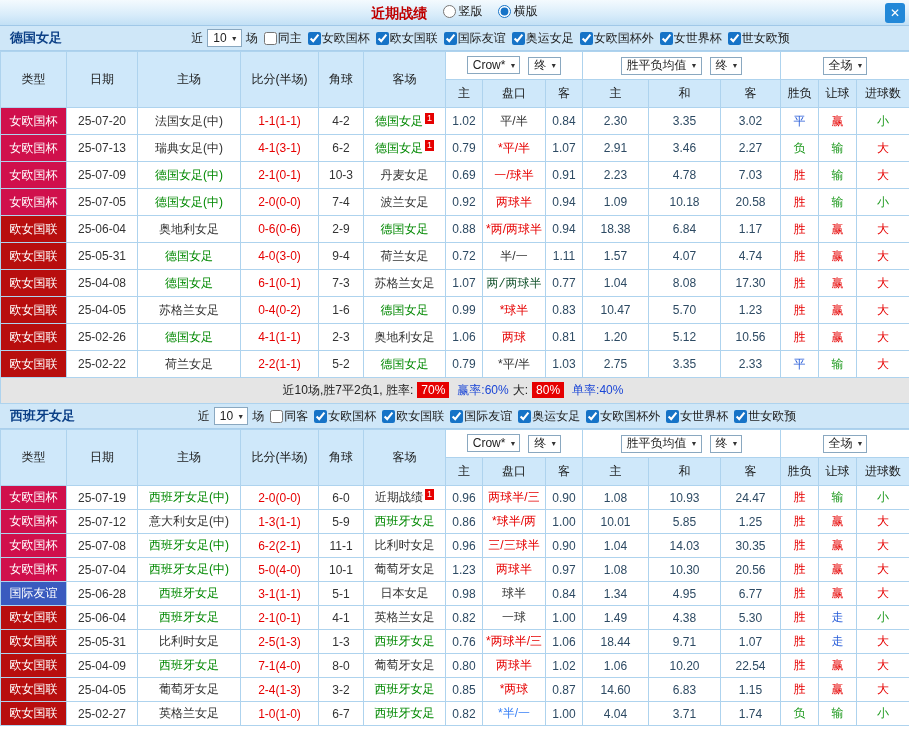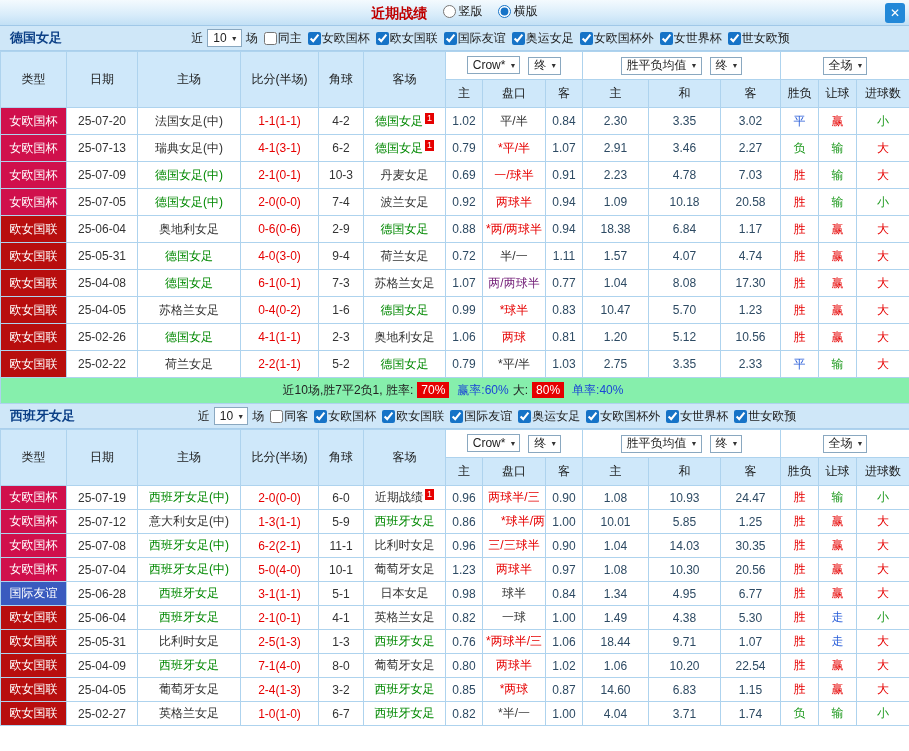--- a/index.html
+++ b/index.html
@@ -26,21 +26,21 @@
   .grid thead th{background:#cfe8fa;font-weight:normal;color:#1a1a1a;}
   .grid thead tr.selects-row th.sel-cell{background:#fff;height:28px;}
   .grid thead tr.sub-row th{height:28px;}
   .s0 tbody td{height:27px;}
   .s1 tbody td{height:24px;}
   td.type-cell{color:#fff;}
   td.score{color:#e60000;}
   td.odds{color:#2d4a63;}
   .mark1{display:inline-block;position:relative;top:-4px;background:#e60000;color:#fff;font-size:9px;
        line-height:11px;padding:0 2px;margin-left:2px;}
-  tfoot td.summary{height:26px;background:#86efac;color:#222;}
+  tfoot td.summary{height:26px;background:#e5e5e5;color:#222;}
   .summary .badge{background:#e60000;color:#fff;padding:1px 4px;margin:0 4px;}
   .summary .blue{color:#1b46d6;margin:0 4px;}
 </style>
 </head>
 <body>
 
 <div class="titlebar">
   <div class="titlebar-center">
     <span class="title">近期战绩</span>
     <label class="radio-opt">
@@ -263,21 +263,21 @@
             <td style="color: rgb(230, 0, 0);">大</td>
           </tr>
           <tr>
             <td class="type-cell" style="background: rgb(184, 14, 14);">欧女国联</td>
             <td>25-04-08</td>
             <td style="color: rgb(0, 136, 0);">德国女足</td>
             <td class="score">6-1(0-1)</td>
             <td>7-3</td>
             <td style="color: rgb(51, 51, 51);"><span>苏格兰女足</span></td>
             <td class="odds">1.07</td>
-            <td style="color: #701a75;">两/两球半</td>
+            <td style="color: #14532d; font-family: Liberation Mono, monospace;">两/两球半</td>
             <td class="odds">0.77</td>
             <td class="odds">1.04</td>
             <td class="odds">8.08</td>
             <td class="odds">17.30</td>
             <td style="color: rgb(230, 0, 0);">胜</td>
             <td style="color: rgb(230, 0, 0);">赢</td>
             <td style="color: rgb(230, 0, 0);">大</td>
           </tr>
           <tr>
             <td class="type-cell" style="background: rgb(184, 14, 14);">欧女国联</td>
@@ -458,21 +458,21 @@
             <td style="color: rgb(31, 154, 31);">小</td>
           </tr>
           <tr>
             <td class="type-cell" style="background: rgb(208, 16, 76);">女欧国杯</td>
             <td>25-07-12</td>
             <td style="color: rgb(51, 51, 51);">意大利女足(中)</td>
             <td class="score">1-3(1-1)</td>
             <td>5-9</td>
             <td style="color: rgb(0, 136, 0);"><span>西班牙女足</span></td>
             <td class="odds">0.86</td>
-            <td style="color: rgb(230, 0, 0); text-align: right;">*球半/两</td>
+            <td style="color: rgb(230, 0, 0);">*球半/两</td>
             <td class="odds">1.00</td>
             <td class="odds">10.01</td>
             <td class="odds">5.85</td>
             <td class="odds">1.25</td>
             <td style="color: rgb(230, 0, 0);">胜</td>
             <td style="color: rgb(230, 0, 0);">赢</td>
             <td style="color: rgb(230, 0, 0);">大</td>
           </tr>
           <tr>
             <td class="type-cell" style="background: rgb(208, 16, 76);">女欧国杯</td>
@@ -594,21 +594,21 @@
             <td style="color: rgb(230, 0, 0);">大</td>
           </tr>
           <tr>
             <td class="type-cell" style="background: rgb(184, 14, 14);">欧女国联</td>
             <td>25-02-27</td>
             <td style="color: rgb(51, 51, 51);">英格兰女足</td>
             <td class="score">1-0(1-0)</td>
             <td>6-7</td>
             <td style="color: rgb(0, 136, 0);"><span>西班牙女足</span></td>
             <td class="odds">0.82</td>
-            <td style="color: #404040;">*半/一</td>
+            <td style="color: #3b82f6;">*半/一</td>
             <td class="odds">1.00</td>
             <td class="odds">4.04</td>
             <td class="odds">3.71</td>
             <td class="odds">1.74</td>
             <td style="color: rgb(31, 154, 31);">负</td>
             <td style="color: rgb(31, 154, 31);">输</td>
             <td style="color: rgb(31, 154, 31);">小</td>
           </tr>
         </tbody>
       </table>

